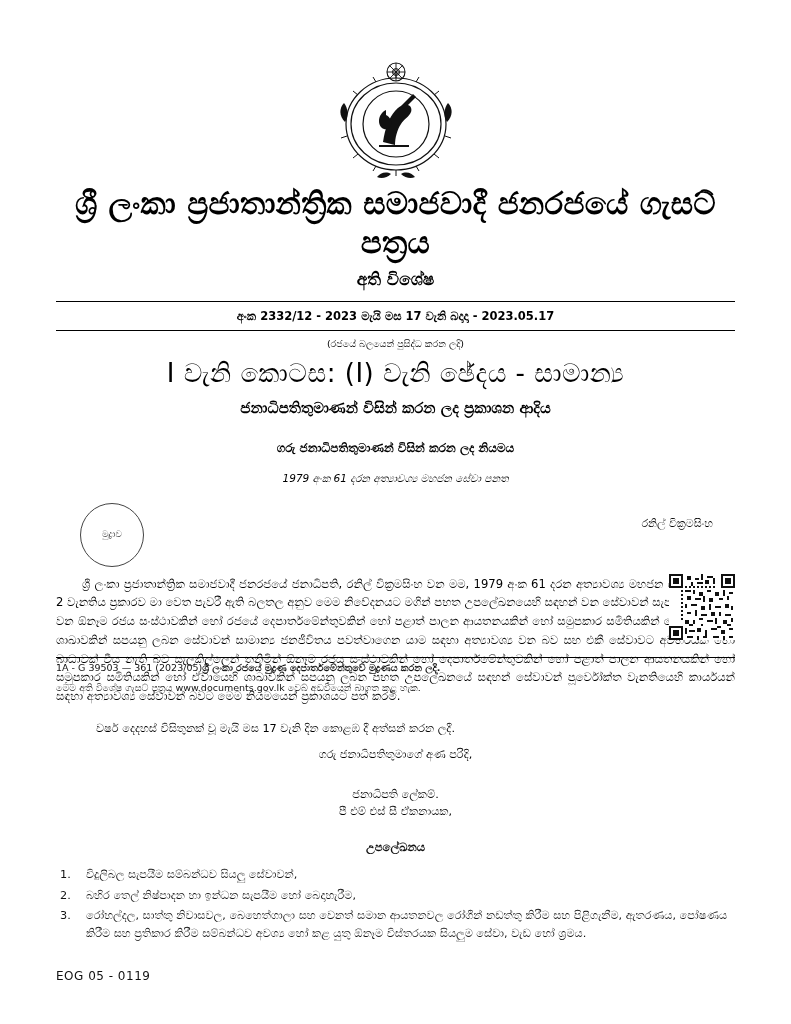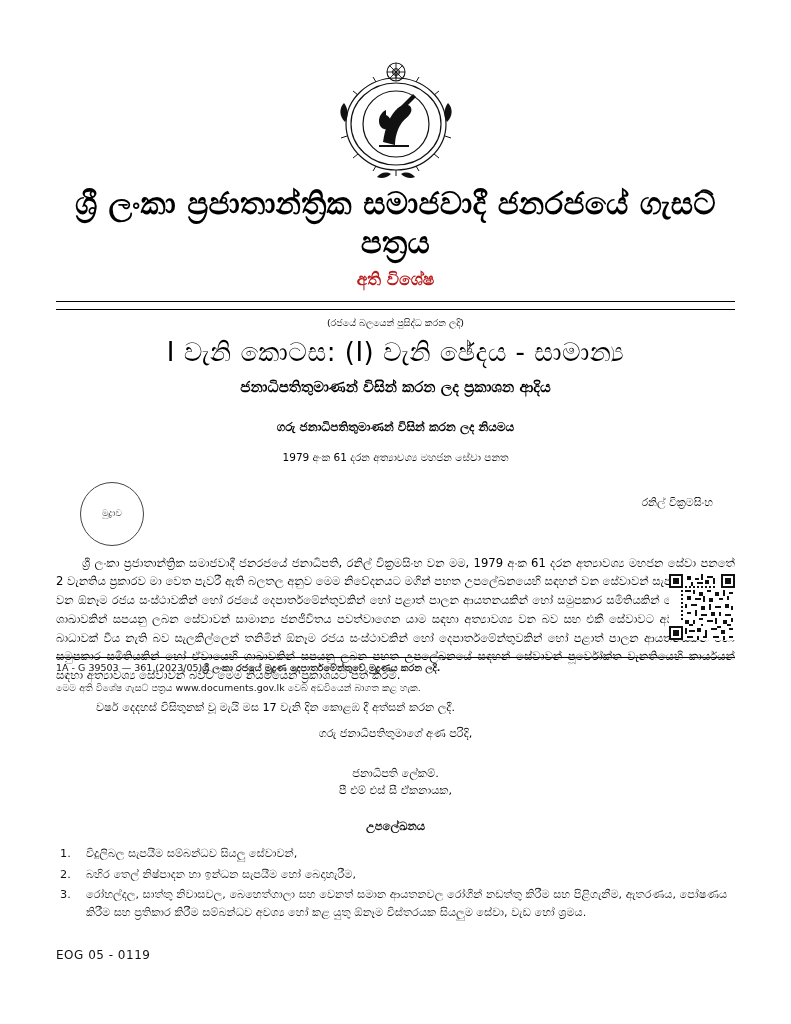--- a/index.html
+++ b/index.html
@@ -43,21 +43,21 @@
     letter-spacing: 0.3px;
     font-weight: 700;
     color: #000;
     margin-top: 4px;
   }
   .sub-masthead {
     text-align: center;
     font-size: 17px;
     font-weight: 700;
     margin-top: 7px;
-    color: #b91c1c;
+    color: #000000;
   }
   .rule {
     border: none;
     border-top: 1px solid #000;
     margin: 12px 0 0 0;
   }
   .issue-line {
     text-align: center;
     font-size: 11.5px;
     font-weight: 700;
@@ -97,20 +97,21 @@
     font-size: 12px;
     font-weight: 700;
     margin-top: 24px;
     color: #000;
   }
   .act-ref {
     text-align: center;
     font-size: 10.5px;
     margin-top: 17px;
     color: #000;
+    font-style: italic;
   }
 
   
   .seal-row {
     position: relative;
     height: 54px;
     margin-top: 18px;
   }
   .seal {
     position: absolute;
@@ -295,20 +296,21 @@
         <path d="M60 112 c-4 4 -10 5 -14 3 c3 -4 9 -6 14 -3 z"></path>
         <path d="M70 112 c4 4 10 5 14 3 c-3 -4 -9 -6 -14 -3 z"></path>
       </g>
     </svg>
   </div>
 
   <div class="masthead">ශ්‍රී ලංකා ප්‍රජාතාන්ත්‍රික සමාජවාදී ජනරජයේ ගැසට් පත්‍රය</div>
   <div class="sub-masthead">අති විශේෂ</div>
 
   <hr class="rule">
+  <div class="issue-line">අංක 2332/12 - 2023 මැයි මස 17 වැනි බදාදා - 2023.05.17</div>
   <hr class="rule2">
 
   <div class="published-note">(රජයේ බලයෙන් පුසිද්ධ කරන ලදි)</div>
 
   <div class="part-title">I වැනි කොටස: (I) වැනි ඡේදය - සාමාන්‍ය</div>
   <div class="part-subtitle">ජනාධිපතිතුමාණන් විසින් කරන ලද ප්‍රකාශන ආදිය</div>
 
   <div class="notice-kind">ගරු ජනාධිපතිතුමාණන් විසින් කරන ලද නියමය</div>
   <div class="act-ref">1979 අංක 61 දරන අත්‍යාවශ්‍ය මහජන සේවා පනත</div>
 

